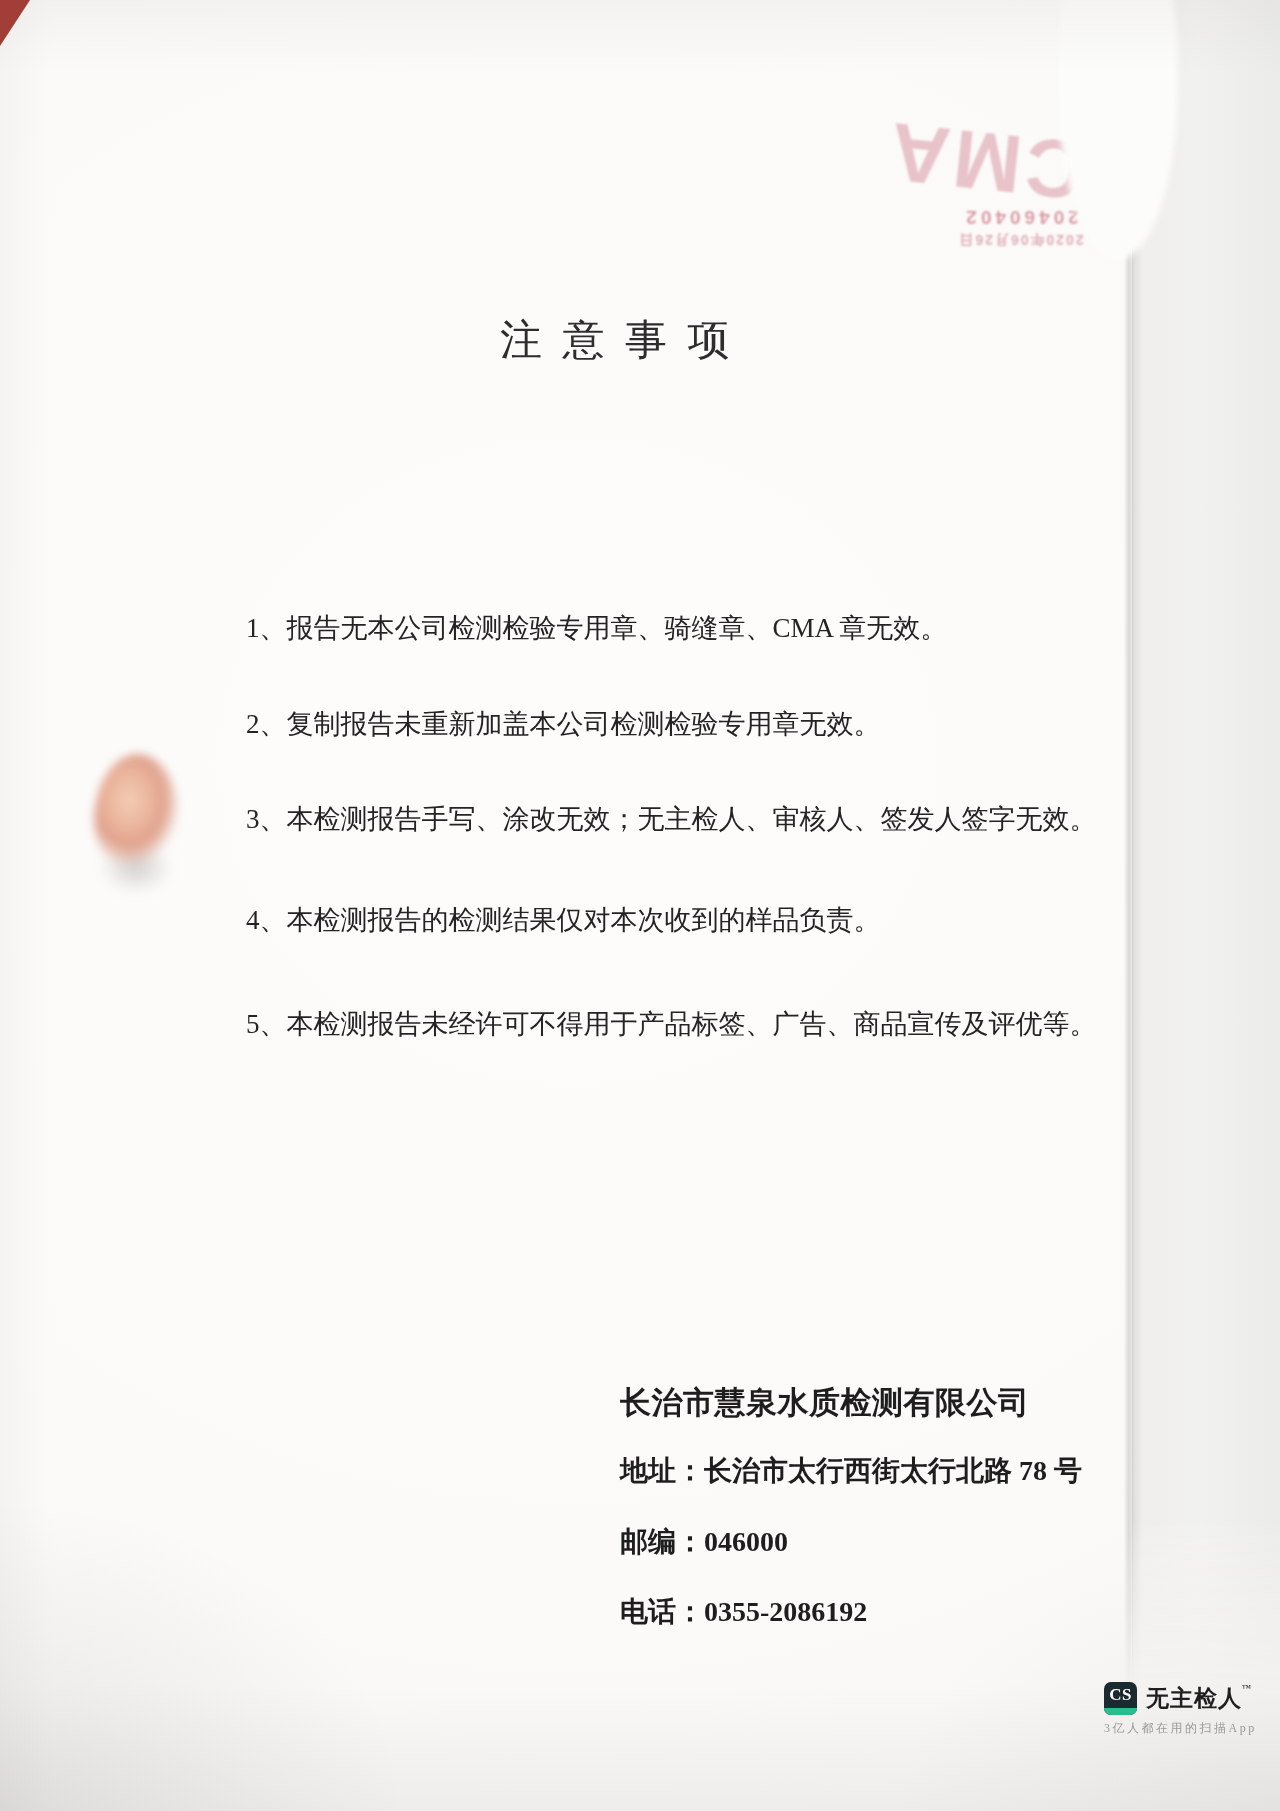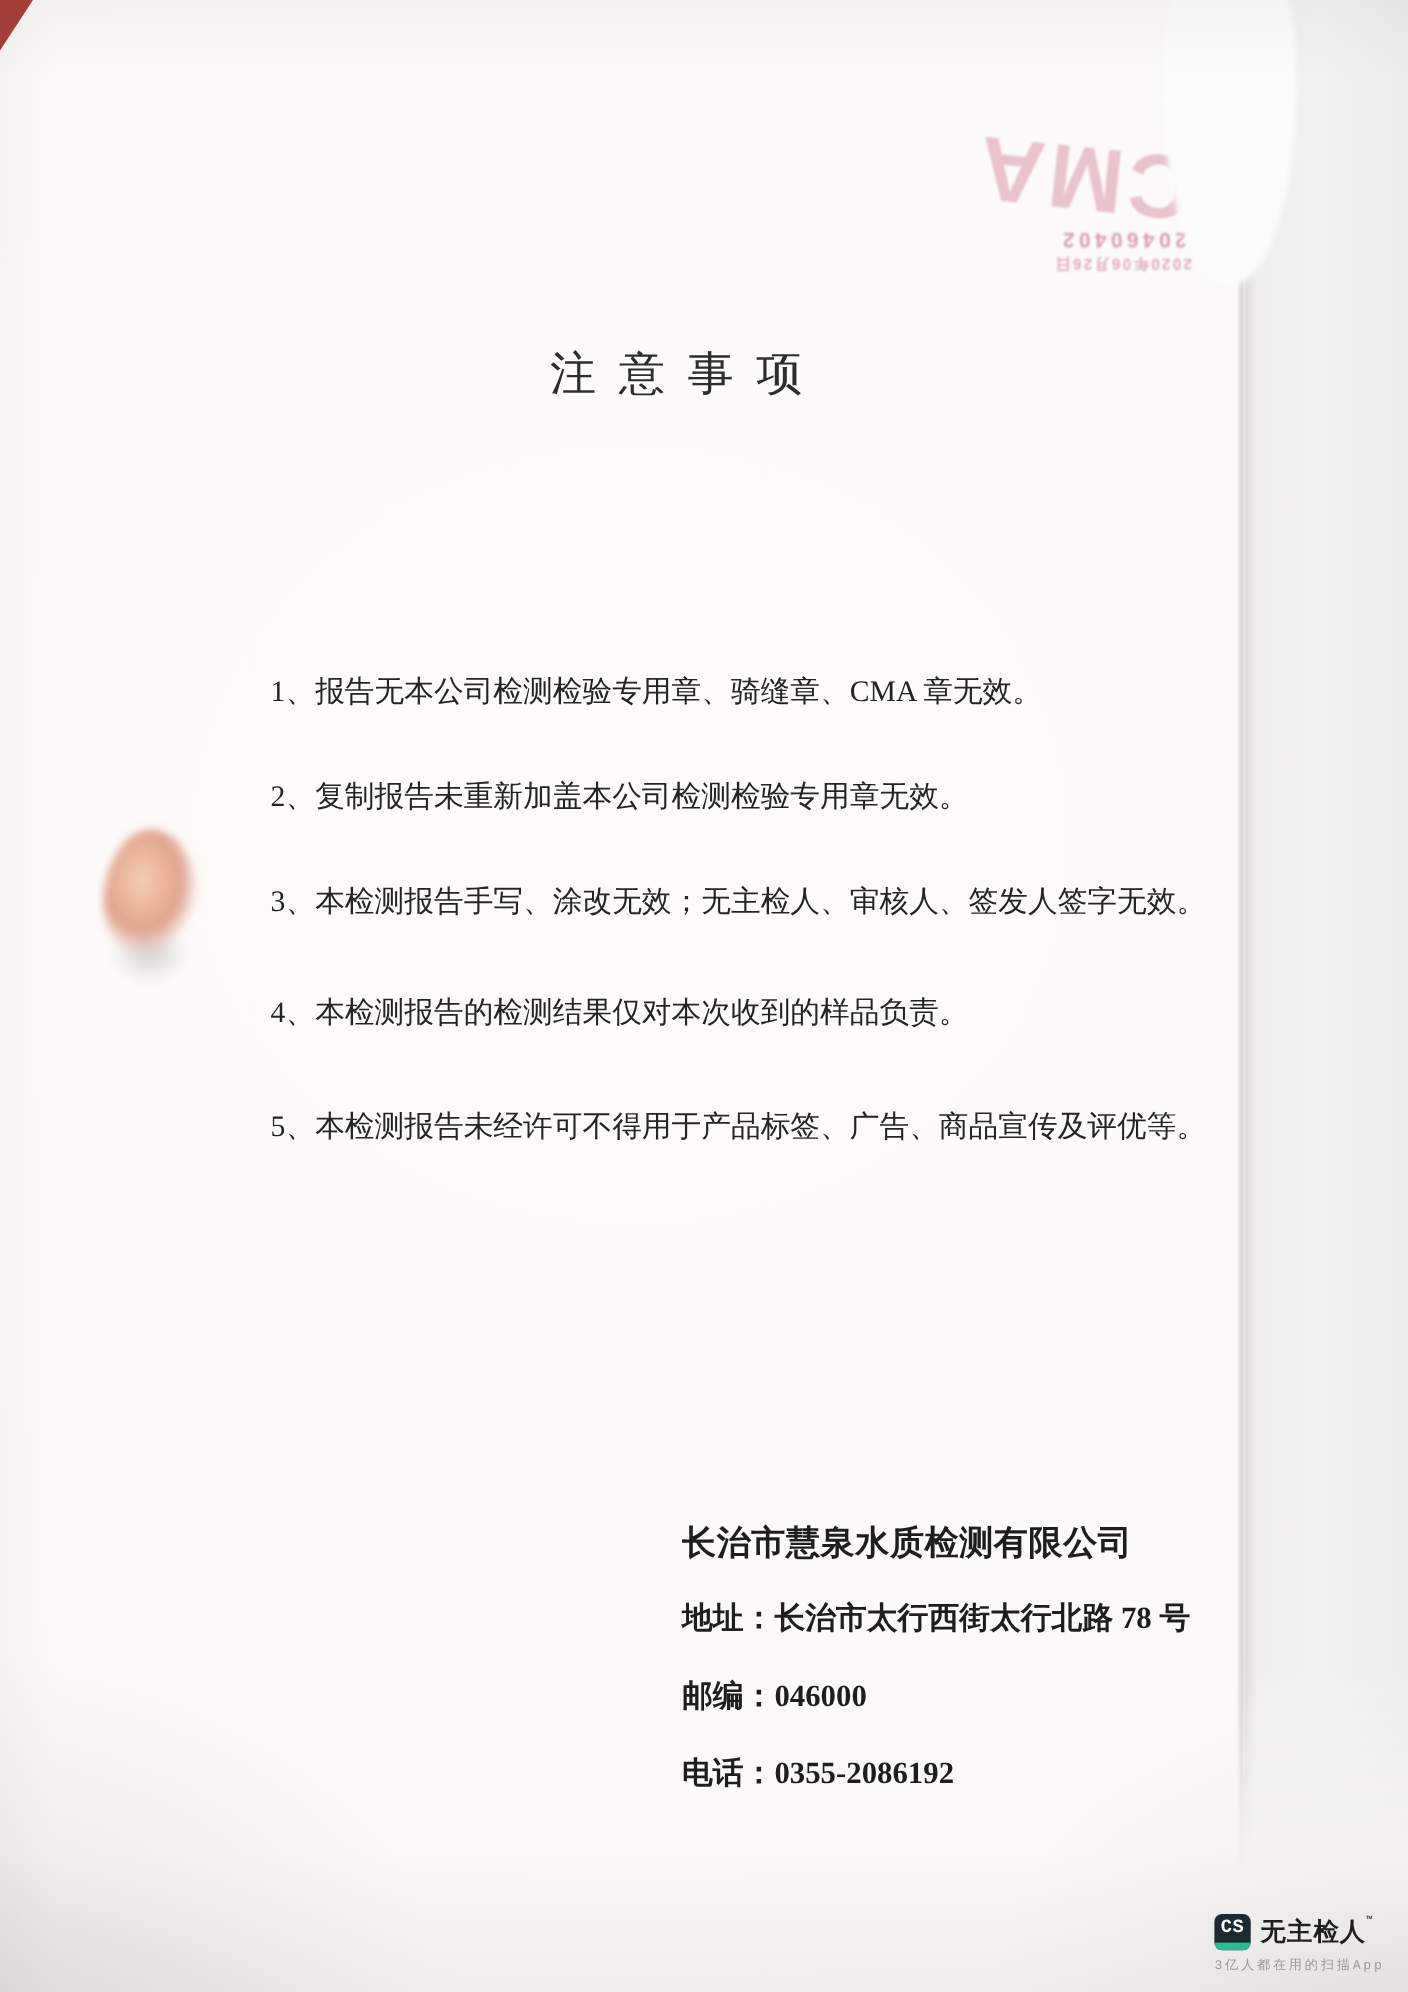--- a/index.html
+++ b/index.html
@@ -95,22 +95,22 @@
   .vignette{
     position:absolute;inset:0;z-index:8;pointer-events:none;
     background:
       radial-gradient(70% 38% at 0% 100%, rgba(110,105,100,.12), rgba(110,105,100,0) 45%),
       radial-gradient(60% 30% at 100% 100%, rgba(110,105,100,.07), rgba(110,105,100,0) 50%),
       linear-gradient(180deg, rgba(195,192,188,.14), rgba(195,192,188,0) 4%),
       linear-gradient(0deg, rgba(185,182,178,.16), rgba(185,182,178,0) 7%),
       linear-gradient(90deg, rgba(190,187,183,.10), rgba(190,187,183,0) 4%);
   }
   
-  .watermark{position:absolute;left:1104px;top:1740px;z-index:9;
-    font-family:Liberation Mono, monospace;}
+  .watermark{position:absolute;left:1104px;top:1682px;z-index:9;
+    font-family:Liberation Serif, serif;}
   .wm-row{display:flex;align-items:center;}
   .cs-icon{
     width:33px;height:33px;border-radius:7px;background:#1b2930;
     position:relative;overflow:hidden;flex:0 0 auto;
   }
   .cs-icon .glyph{
     display:block;color:#fff;font-weight:700;font-size:17px;
     text-align:center;line-height:26px;letter-spacing:.5px;
   }
   .cs-icon .bar{position:absolute;left:0;right:0;bottom:0;height:7px;background:#27bd8d;}

